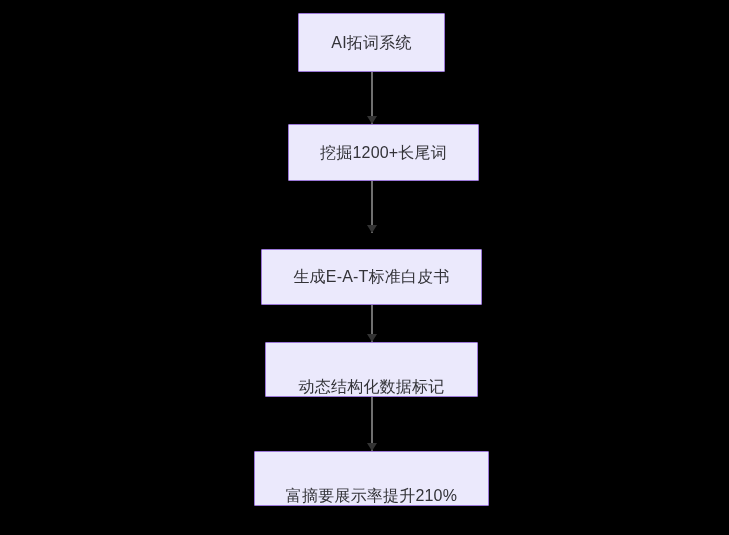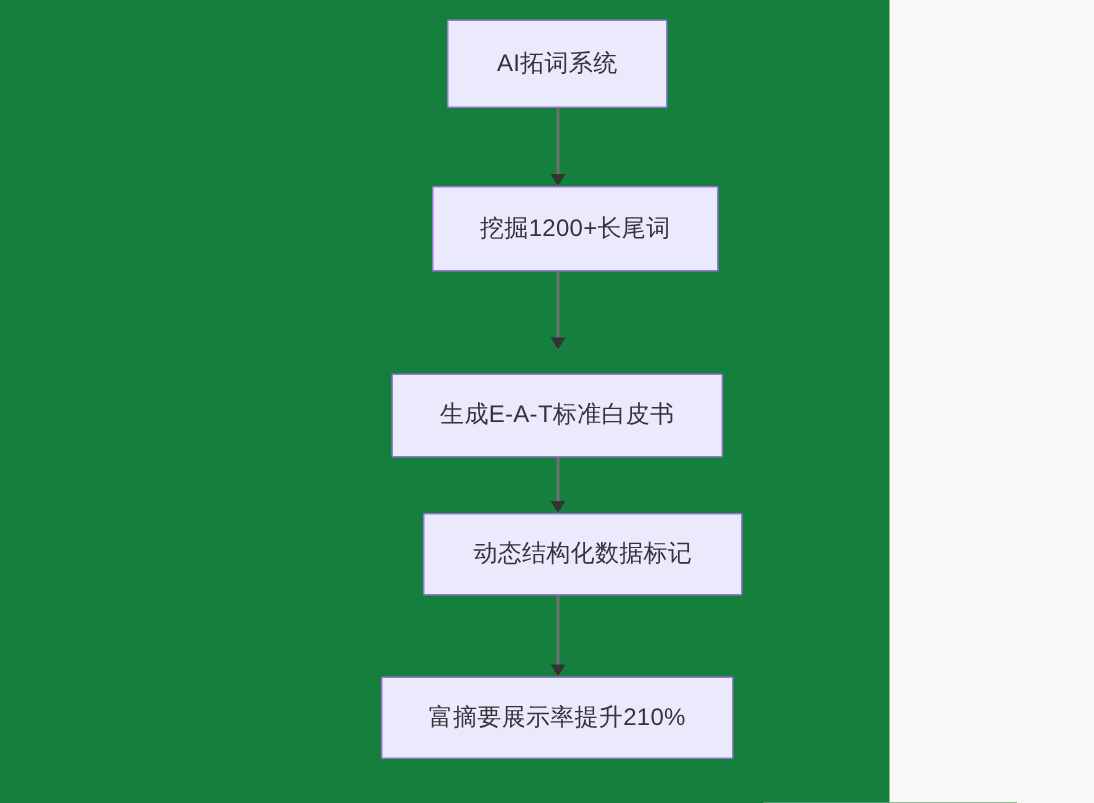--- a/index.html
+++ b/index.html
@@ -8,23 +8,23 @@
   }
   body {
     width: 729px;
     height: 535px;
     background: #f8f8f8;
     font-family: "Liberation Sans", "DejaVu Sans", sans-serif;
     overflow: hidden;
   }
   #flow-canvas {
     position: relative;
-    width: 593px;
+    width: 729px;
     height: 535px;
-    background: #15803d;
+    background: #000000;
   }
   .node {
     position: absolute;
     box-sizing: border-box;
     background: #ebe9fc;
     border: 1.5px solid #9a77d6;
     border-radius: 1px;
     display: flex;
     align-items: center;
     justify-content: center;
@@ -86,21 +86,21 @@
   </div>
 
   <div class="node" style="left:288px; top:124px; width:191px; height:57px;">
     <span class="node-label">挖掘1200+长尾词</span>
   </div>
 
   <div class="node" style="left:261px; top:249px; width:221px; height:56px;">
     <span class="node-label">生成E-A-T标准白皮书</span>
   </div>
 
-  <div class="node" style="left:282px; top:342px; width:213px; height:55px;">
+  <div class="node" style="left:265px; top:342px; width:213px; height:55px;align-items:flex-end;">
     <span class="node-label">动态结构化数据标记</span>
   </div>
 
-  <div class="node" style="left:254px; top:451px; width:235px; height:55px;">
+  <div class="node" style="left:254px; top:451px; width:235px; height:55px;align-items:flex-end;">
     <span class="node-label">富摘要展示率提升210%</span>
   </div>
 
 </div>
 
 </body></html>

